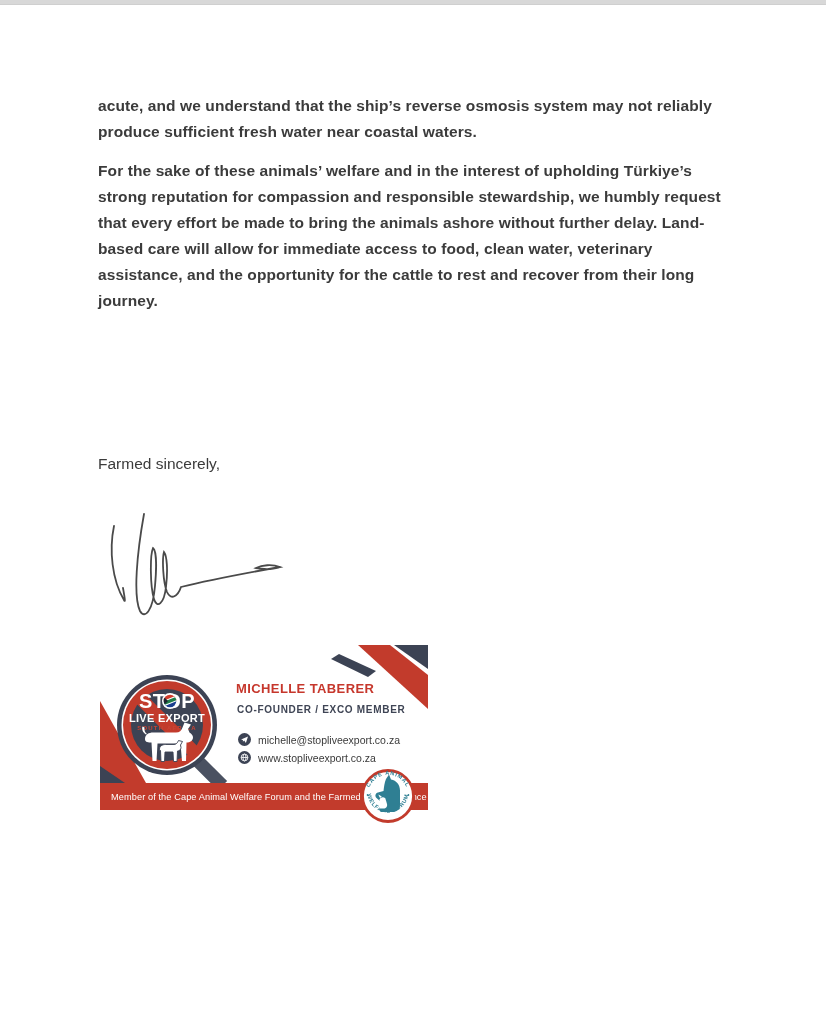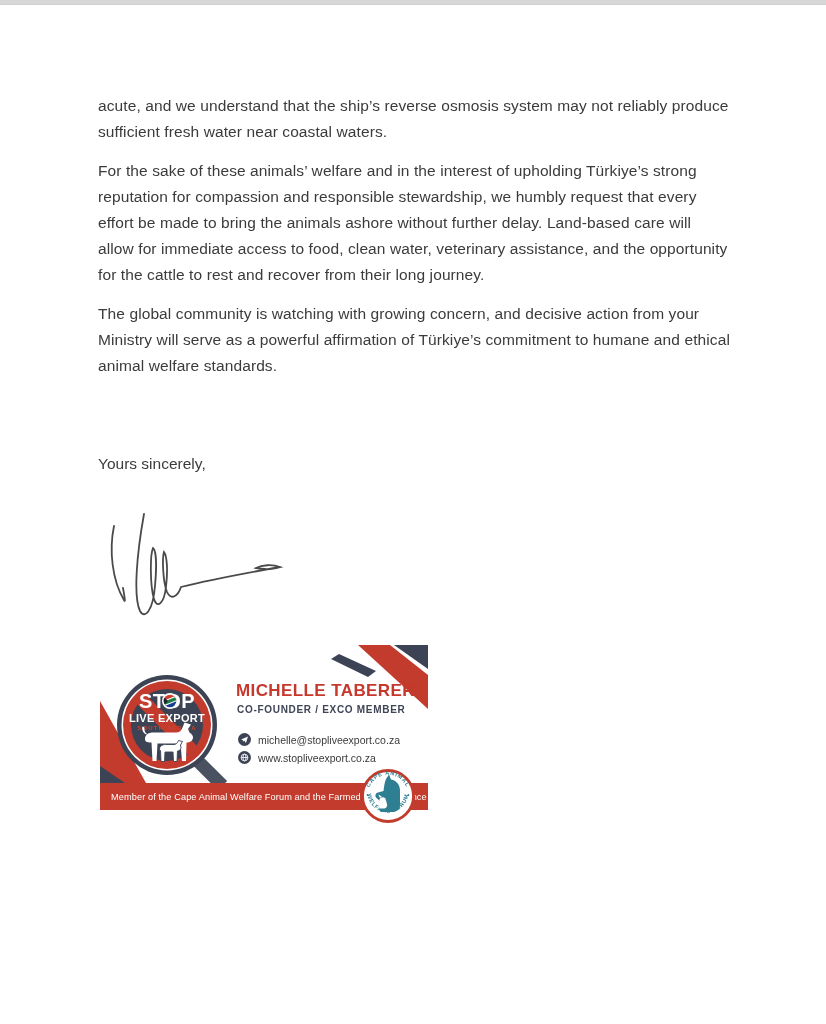--- a/index.html
+++ b/index.html
@@ -9,32 +9,32 @@
   }
   .top-divider{
     position:absolute;left:0;top:0;width:826px;height:4px;
     background:#d8d8d8;border-bottom:1px solid #cfcfcf;
   }
   .letter{
     position:absolute;left:98px;top:93px;width:640px;
     color:#3b3b3b;font-size:15.5px;line-height:26px;
     letter-spacing:0.1px;
   }
-  .letter p{margin:0 8px 13px 0;}
+  .letter p{margin:0 8px 13px 0;font-weight:bold;}
   .closing{
     position:absolute;left:98px;top:455px;color:#3b3b3b;font-size:15.5px;
   }
   .signature{position:absolute;left:100px;top:498px;}
   
   .card{position:absolute;left:100px;top:645px;width:328px;height:192px;}
   .card .decor{position:absolute;left:0;top:0;}
   .card .logo{position:absolute;left:12px;top:25px;}
   .card .name{
     position:absolute;left:136px;top:36px;
-    color:#c6372c;font-size:17px;font-weight:bold;letter-spacing:0.4px;white-space:nowrap;
+    color:#c6372c;font-size:13px;font-weight:bold;letter-spacing:0.4px;white-space:nowrap;
   }
   .card .role{
     position:absolute;left:137px;top:59px;
     color:#3f4555;font-size:10px;font-weight:bold;letter-spacing:0.7px;white-space:nowrap;
   }
   .contact-row{position:absolute;left:138px;display:flex;align-items:center;gap:7px;justify-content:space-between;}
   .contact-row.email{top:88px;}
   .contact-row.web{top:106px;}
   .contact-row .txt{color:#3a3a3a;font-size:10.5px;white-space:nowrap;}
   .banner{
@@ -47,24 +47,23 @@
   .badge{position:absolute;left:260px;top:123px;}
 </style>
 </head>
 <body>
 
 <div class="top-divider"></div>
 
 <div class="letter">
   <p>acute, and we understand that the ship’s reverse osmosis system may not reliably produce sufficient fresh water near coastal waters.</p>
   <p>For the sake of these animals’ welfare and in the interest of upholding Türkiye’s strong reputation for compassion and responsible stewardship, we humbly request that every effort be made to bring the animals ashore without further delay. Land-based care will allow for immediate access to food, clean water, veterinary assistance, and the opportunity for the cattle to rest and recover from their long journey.</p>
-  <p>The global community is watching with growing concern, and decisive action from your Ministry will serve as a powerful affirmation of Türkiye’s commitment to humane and ethical animal welfare standards.</p>
 </div>
 
-<div class="closing">Yours sincerely,</div>
+<div class="closing">Farmed sincerely,</div>
 
 <svg class="signature" width="220" height="128" viewBox="0 0 220 128">
   <g fill="none" stroke="#4a4a4a" stroke-width="1.8" stroke-linecap="round">
     <path d="M14,28 C9,52 12,82 24,102 C26,106 24,96 23,90"></path>
     <path d="M44,16 C37,55 33,98 40,113 C45,122 53,112 55,88 C57,66 56,52 53,50 C50,57 50,88 54,101 C57,111 64,106 66,89 C68,72 67,58 64,54 C62,61 63,84 67,94 C71,103 78,98 81,89 C105,83 152,74 180,69 C172,66 162,67 156,70 C166,72 176,71 180,69"></path>
   </g>
 </svg>
 
 <div class="card">
 

